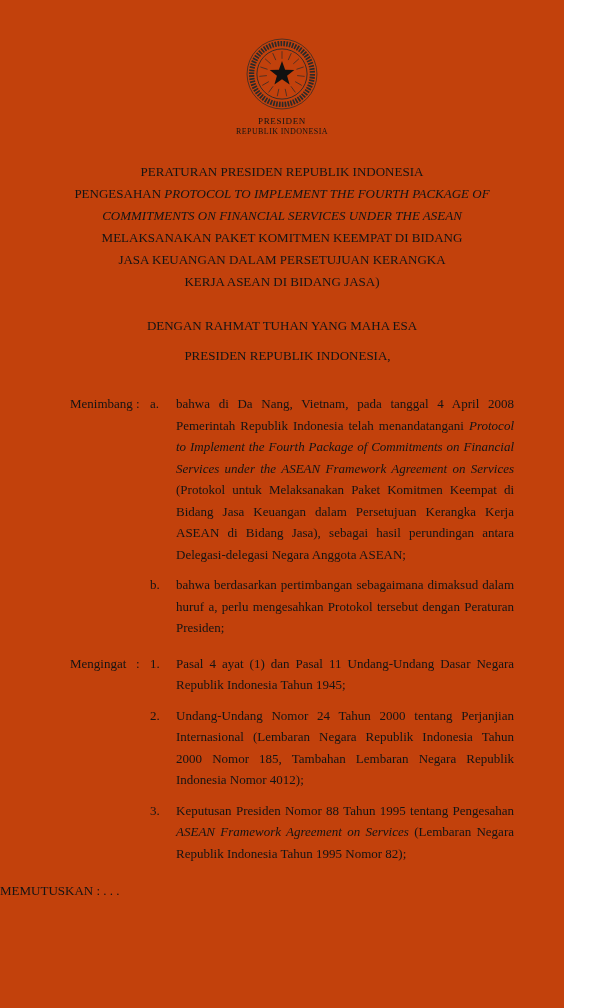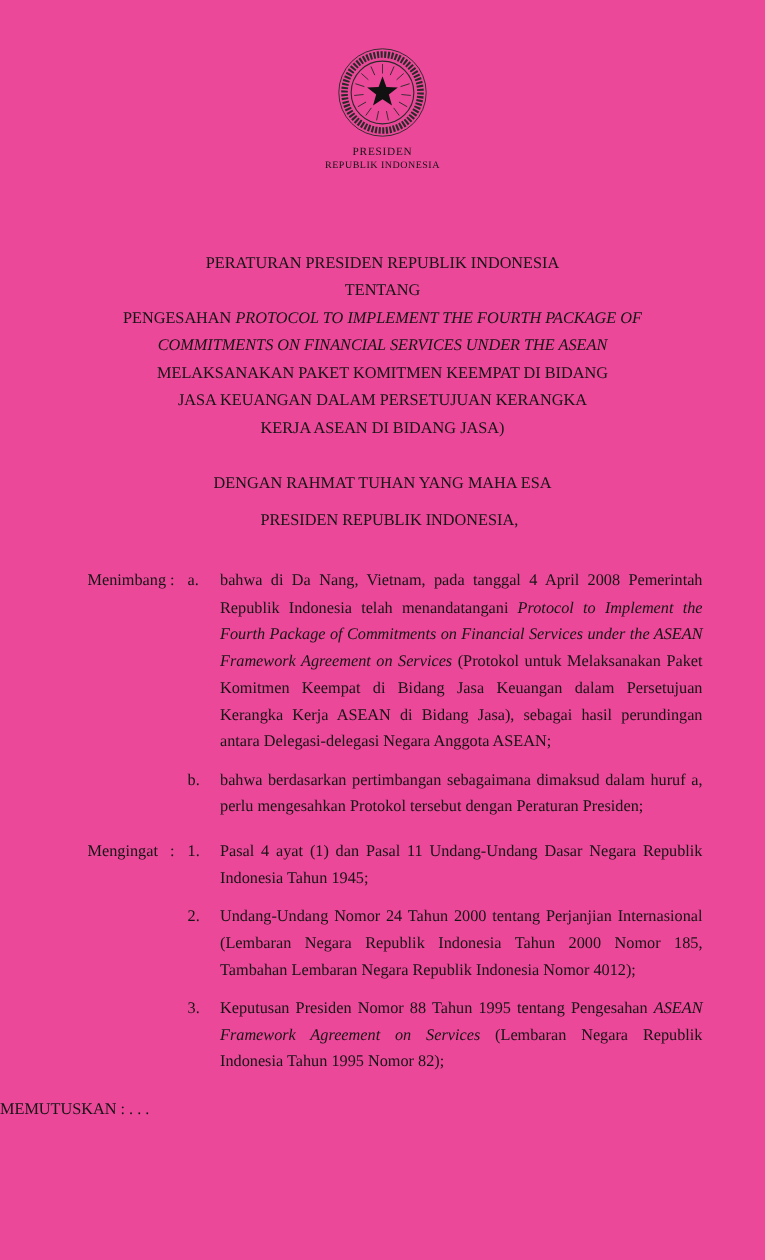--- a/index.html
+++ b/index.html
@@ -1,26 +1,26 @@
 <!DOCTYPE html>
 <html><head>
 <meta charset="utf-8">
 <style>
   html,body{margin:0;padding:0;background:#ffffff;}
   .page{
-    width:612px;height:1008px;background:#ec4899;color:#141414;
+    width:564px;height:1008px;background:#c2410c;color:#141414;
     font-family:"Liberation Serif","DejaVu Serif",serif;
     font-size:13px;line-height:21.5px;position:relative;overflow:hidden;
     box-sizing:border-box;
   }
   .letterhead{padding-top:36px;text-align:center;}
   .seal{display:block;margin:0 auto;}
   .lh-line1{font-size:9px;letter-spacing:.6px;line-height:11px;margin-top:4px;}
   .lh-line2{font-size:8px;letter-spacing:.4px;line-height:10px;}
-  .title-block{margin-top:62px;text-align:center;line-height:22px;}
+  .title-block{margin-top:24px;text-align:center;line-height:22px;}
   .subject-block{margin-top:0;text-align:center;line-height:22px;}
   .num{font-weight:bold;margin:0 4px;}
   em,.it{font-style:italic;}
   .preamble{text-align:center;margin-top:22px;line-height:22px;}
   .preamble .authority{margin-top:8px;margin-left:11px;}
   .body-block{margin-top:26px;padding:0 50px 0 70px;}
   .row{display:grid;grid-template-columns:66px 14px 26px 1fr;column-gap:0;margin-bottom:9px;}
   .col-label{text-align:left;}
   .col-colon{text-align:left;}
   .col-marker{text-align:left;}
@@ -56,21 +56,20 @@
         <line x1="50" y1="30" x2="50" y2="20" transform="rotate(336 50 50)"></line>
       </g>
       <polygon fill="#111" points="50,33 54.11,44.34 66.17,44.75 56.66,52.16 59.99,63.75 50,57 40.01,63.75 43.34,52.16 33.83,44.75 45.89,44.34"></polygon>
     </svg>
     <div class="lh-line1">PRESIDEN</div>
     <div class="lh-line2">REPUBLIK INDONESIA</div>
   </div>
 
   <div class="title-block">
     <div>PERATURAN PRESIDEN REPUBLIK INDONESIA</div>
-    <div>TENTANG</div>
   </div>
 
   <div class="subject-block">
     <div><span>PENGESAHAN </span><em>PROTOCOL TO IMPLEMENT THE FOURTH PACKAGE OF</em><span></span></div>
     <div><span></span><em>COMMITMENTS ON FINANCIAL SERVICES UNDER THE ASEAN</em><span></span></div>
     <div><span>MELAKSANAKAN PAKET KOMITMEN KEEMPAT DI BIDANG</span><em></em><span></span></div>
     <div><span>JASA KEUANGAN DALAM PERSETUJUAN KERANGKA</span><em></em><span></span></div>
     <div><span>KERJA ASEAN DI BIDANG JASA)</span><em></em><span></span></div>
   </div>
 

